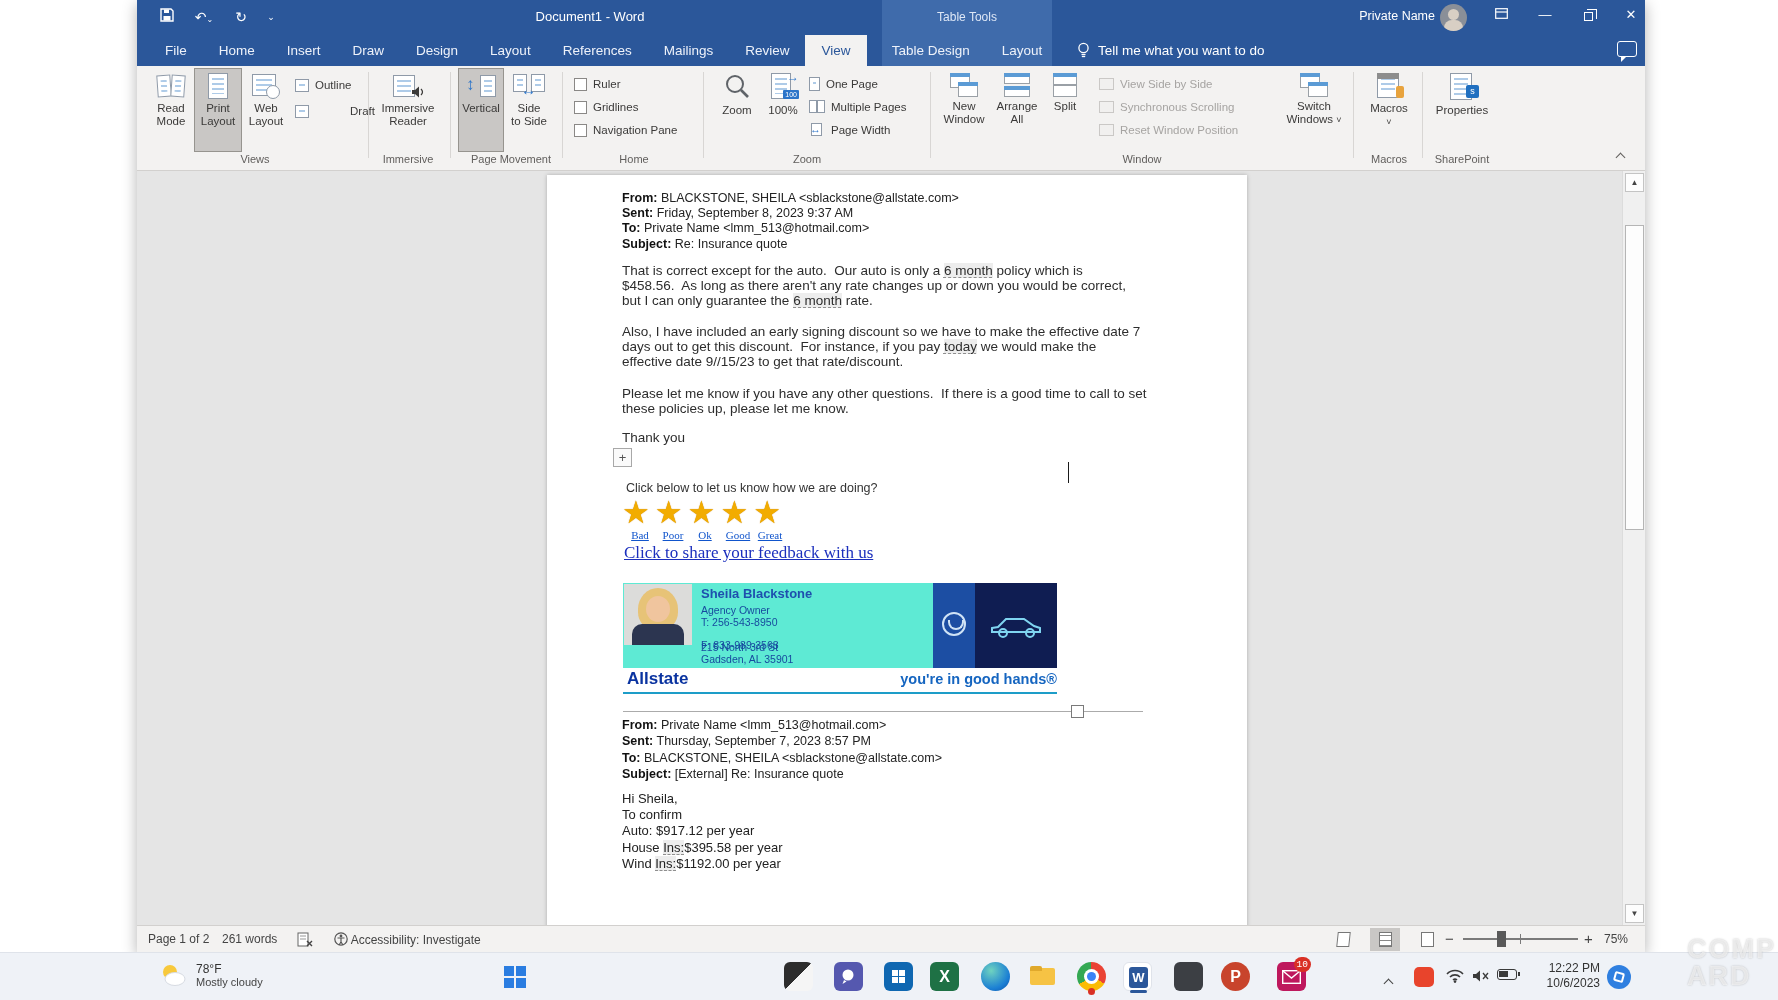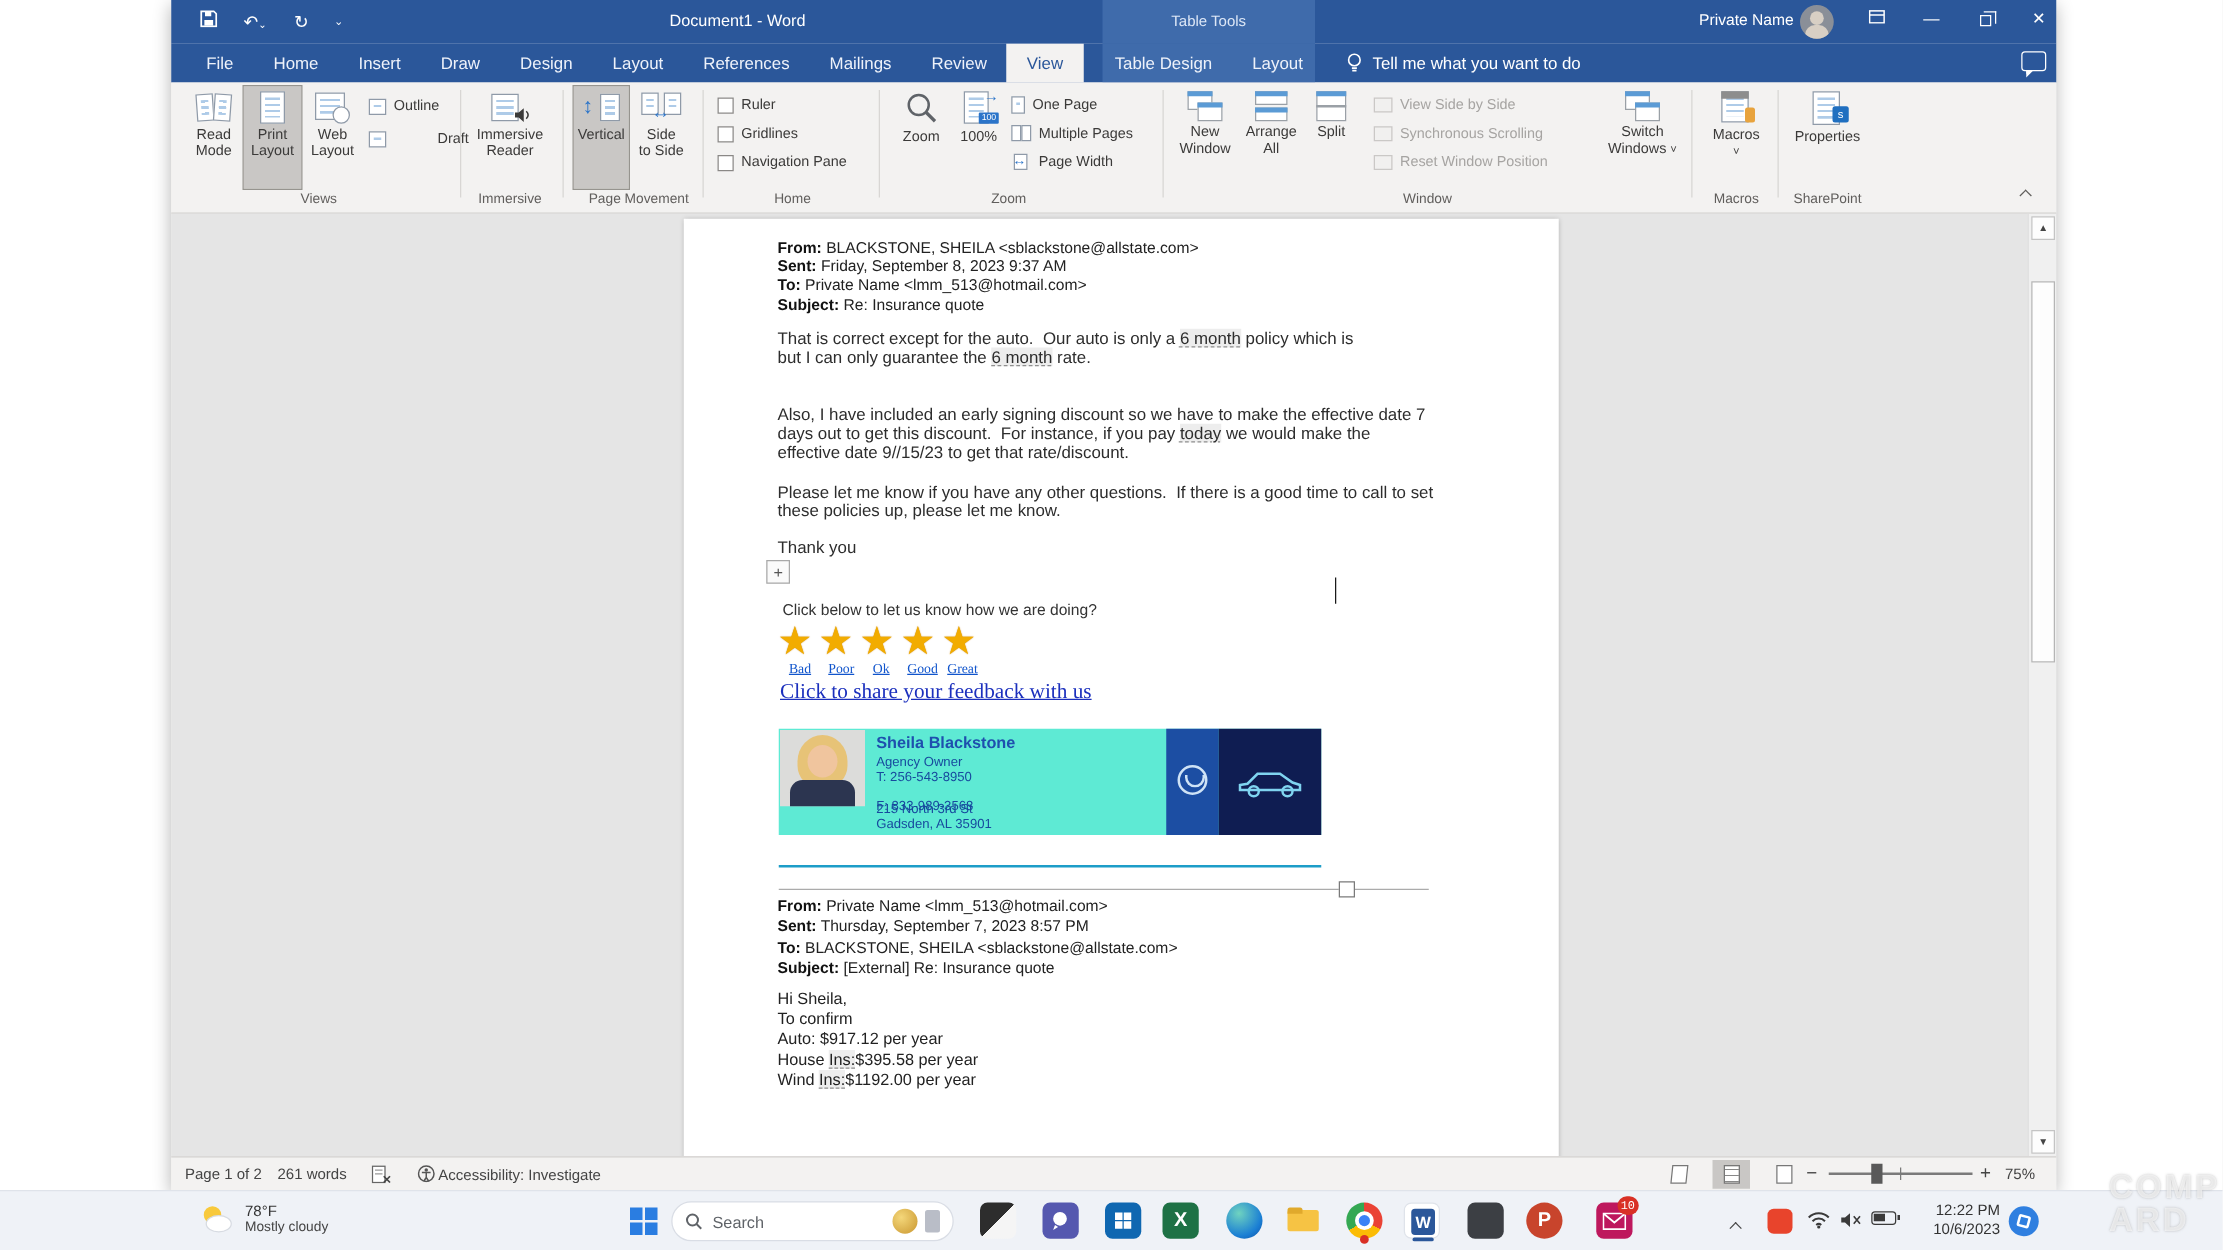--- a/index.html
+++ b/index.html
@@ -415,20 +415,21 @@
 
       <div class="abs" style="left:75px;top:16px;">
         <div class="hline"><b>From:</b> <span>BLACKSTONE, SHEILA &lt;sblackstone@allstate.com&gt;</span></div>
         <div class="hline"><b>Sent:</b> <span>Friday, September 8, 2023 9:37 AM</span></div>
         <div class="hline"><b>To:</b> <span>Private Name &lt;lmm_513@hotmail.com&gt;</span></div>
         <div class="hline"><b>Subject:</b> <span>Re: Insurance quote</span></div>
       </div>
 
       <div class="abs" style="left:75px;top:88px;">
         <div class="pline"><span>That is correct except for the auto.  Our auto is only a </span><span class="sq">6 month</span><span> policy which is</span></div>
+        <div class="pline">$458.56.  As long as there aren't any rate changes up or down you would be correct,</div>
         <div class="pline"><span>but I can only guarantee the </span><span class="sq">6 month</span><span> rate.</span></div>
       </div>
 
       <div class="abs" style="left:75px;top:149px;">
         <div class="pline">Also, I have included an early signing discount so we have to make the effective date 7</div>
         <div class="pline"><span>days out to get this discount.  For instance, if you pay </span><span class="sq">today</span><span> we would make the</span></div>
         <div class="pline">effective date 9//15/23 to get that rate/discount.</div>
       </div>
 
       <div class="abs" style="left:75px;top:211px;">
@@ -471,20 +472,24 @@
         <div id="panel-mid">
             <div id="hands"></div>
           </div>
         <div id="panel-navy">
           <svg width="56" height="30" viewBox="0 0 56 30" style="position:absolute;left:13px;top:27px;">
             <path d="M4 18 L10 17 L18 9 L36 9 L46 16 L52 18 L52 22 L4 22 Z" fill="none" stroke="#7fd4f0" stroke-width="2"></path>
             <circle cx="15" cy="23" r="4" fill="none" stroke="#7fd4f0" stroke-width="2"></circle>
             <circle cx="42" cy="23" r="4" fill="none" stroke="#7fd4f0" stroke-width="2"></circle>
           </svg>
         </div>
+      </div>
+      <div id="brandrow">
+        <span id="brand">Allstate</span>
+        <span id="slogan">you're in good hands®</span>
       </div>
       <div id="tealrule"></div>
 
       <div id="divline"></div>
       <div id="divhandle"></div>
 
       <div class="abs" style="left:75px;top:542px;">
         <div class="hline" style="line-height:16.3px;"><b>From:</b> <span>Private Name &lt;lmm_513@hotmail.com&gt;</span></div>
         <div class="hline" style="line-height:16.3px;"><b>Sent:</b> <span>Thursday, September 7, 2023 8:57 PM</span></div>
         <div class="hline" style="line-height:16.3px;"><b>To:</b> <span>BLACKSTONE, SHEILA &lt;sblackstone@allstate.com&gt;</span></div>
@@ -553,31 +558,20 @@
 
   <div class="tico" style="left:500px;">
     <svg width="26" height="26" viewBox="0 0 26 26" style="margin:2px;">
         <rect x="2" y="2" width="10" height="10" fill="#2a7de1"></rect>
         <rect x="14" y="2" width="10" height="10" fill="#2a7de1"></rect>
         <rect x="2" y="14" width="10" height="10" fill="#2a7de1"></rect>
         <rect x="14" y="14" width="10" height="10" fill="#2a7de1"></rect>
       </svg>
   </div>
 
-  <div id="searchpill">
-    <svg width="14" height="14" viewBox="0 0 14 14">
-        <circle cx="6" cy="6" r="4.4" fill="none" stroke="#5f6368" stroke-width="1.6"></circle>
-        <line x1="9.2" y1="9.2" x2="13" y2="13" stroke="#5f6368" stroke-width="1.6"></line>
-      </svg>
-    <span>Search</span>
-    <span style="margin-left:auto;display:flex;gap:6px;align-items:center;">
-      <span style="width:20px;height:20px;border-radius:50%;background:radial-gradient(circle at 35% 35%, #f4d77a, #c9962f);display:inline-block;"></span>
-      <span style="width:12px;height:18px;background:#b9bdc7;border-radius:2px;display:inline-block;"></span>
-    </span>
-  </div>
 
   <div class="tico" style="left:784px;background:linear-gradient(135deg,#2d2d2d 50%,#f5f5f5 50%);"></div>
   <div class="tico" style="left:834px;background:#5558af;">
     <svg width="17" height="17" viewBox="0 0 17 17" style="margin:6px;">
         <circle cx="8" cy="7" r="5.5" fill="#fff"></circle>
         <path d="M4 12 l-1.5 4 4-2.5z" fill="#fff"></path>
       </svg>
   </div>
   <div class="tico" style="left:884px;background:#0f67b1;">
     <svg width="15" height="15" viewBox="0 0 15 15" style="margin:7px;">

